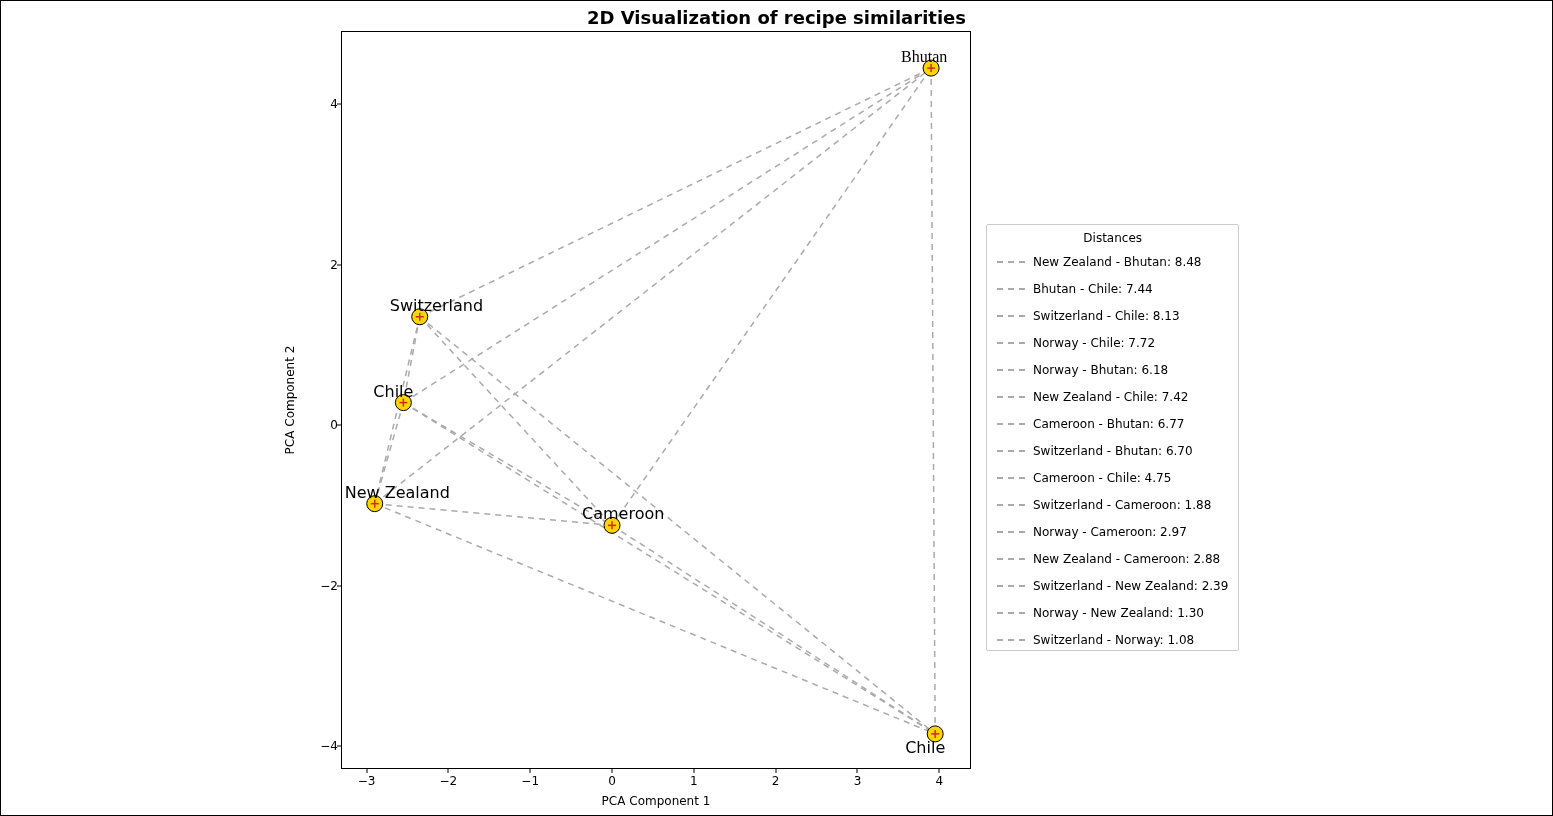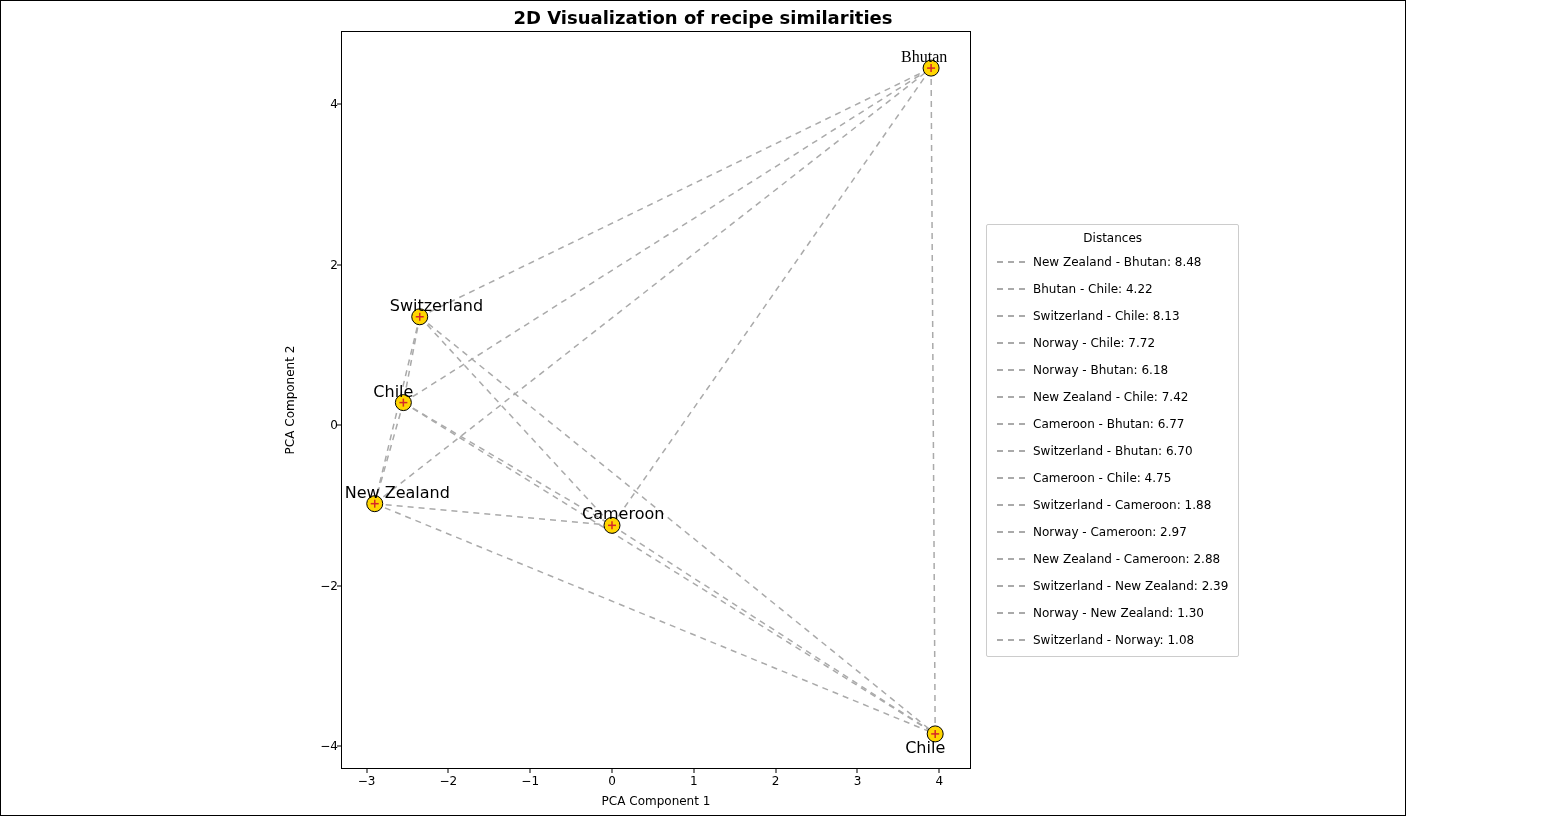--- a/index.html
+++ b/index.html
@@ -5,21 +5,21 @@
   html, body {
     margin: 0;
     padding: 0;
     background: #ffffff;
     font-family: "DejaVu Sans", Arial, sans-serif;
     font-size: 12px;
     color: #000;
   }
   #frame {
     position: relative;
-    width: 1406px;
+    width: 1553px;
     height: 816px;
     box-sizing: border-box;
     border: 1px solid #000;
     background: #fff;
   }
   #chart-title {
     position: absolute;
     top: 6px;
     left: 0;
     width: 100%;
@@ -94,21 +94,21 @@
     white-space: nowrap;
     transform: translate(0, -100%);
   }
   #legend {
     position: absolute;
     left: 985px;
     top: 223px;
     border: 1px solid #cccccc;
     border-radius: 2px;
     background: #ffffff;
-    padding: 6px 10px 6px 10px;
+    padding: 6px 10px 0 10px;
     font-size: 12px;
   }
   #legend-title {
     text-align: center;
     margin-bottom: 2px;
   }
   .legend-row {
     display: flex;
     align-items: center;
     line-height: 20px;
@@ -203,21 +203,21 @@
 
   <div id="legend">
     <div id="legend-title">Distances</div>
     <div id="legend-body">
         <div class="legend-row">
           <span class="legend-swatch"></span>
           <span>New Zealand - Bhutan: 8.48</span>
         </div>
         <div class="legend-row">
           <span class="legend-swatch"></span>
-          <span>Bhutan - Chile: 4.22</span>
+          <span>Bhutan - Chile: 7.44</span>
         </div>
         <div class="legend-row">
           <span class="legend-swatch"></span>
           <span>Switzerland - Chile: 8.13</span>
         </div>
         <div class="legend-row">
           <span class="legend-swatch"></span>
           <span>Norway - Chile: 7.72</span>
         </div>
         <div class="legend-row">

